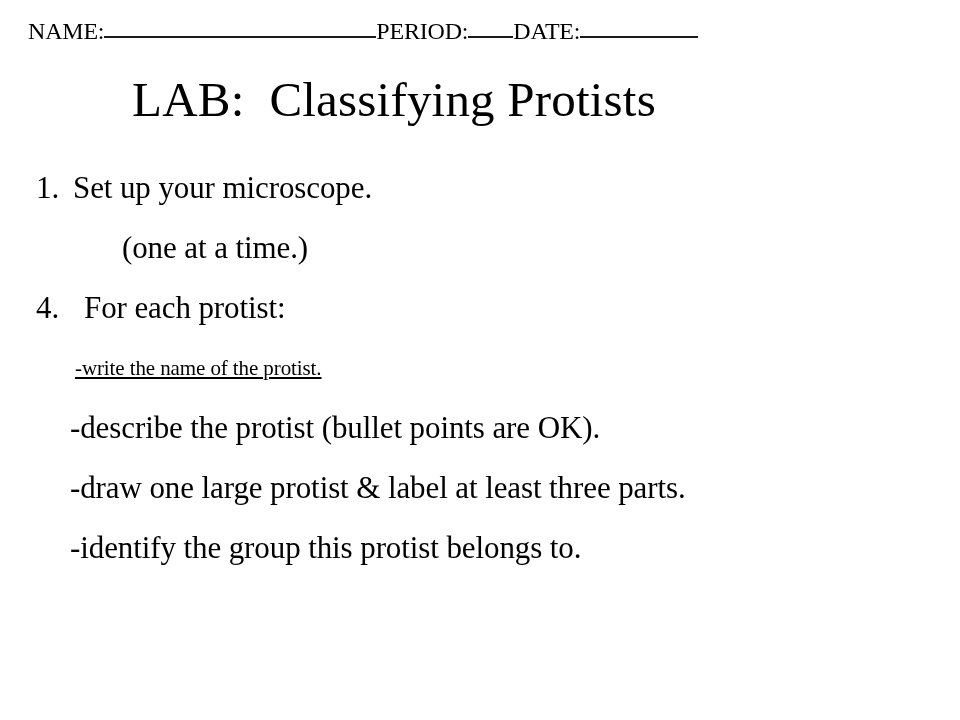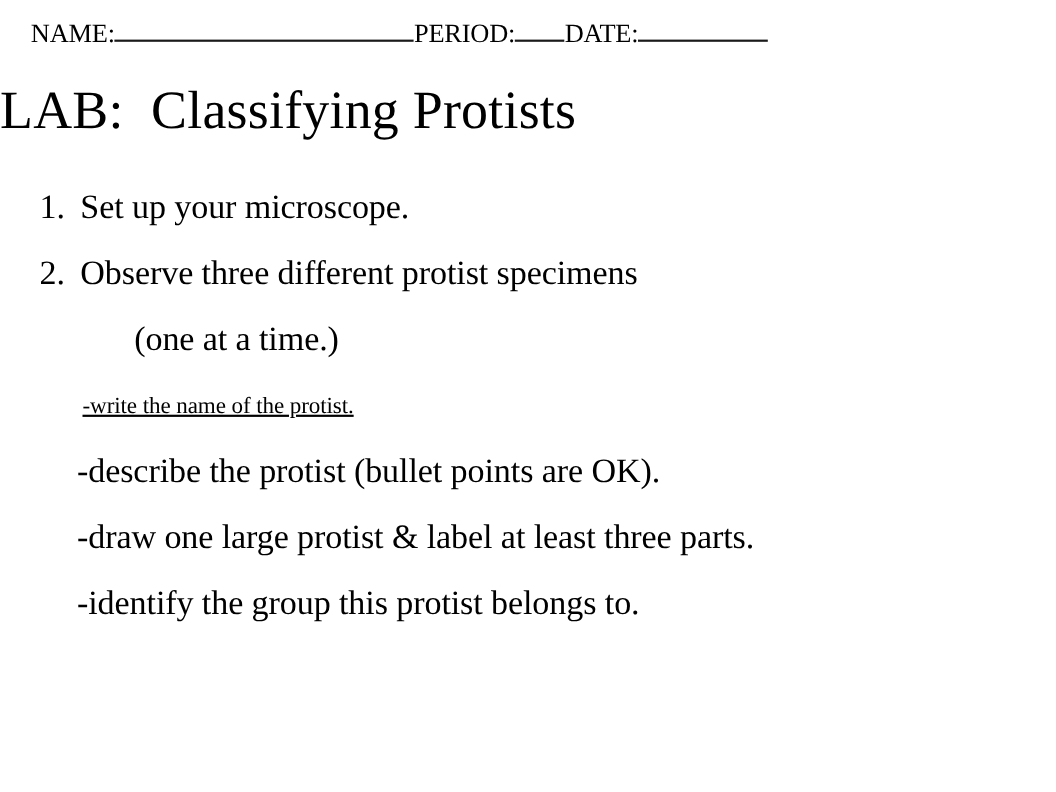--- a/index.html
+++ b/index.html
@@ -50,20 +50,21 @@
   .blank-name   { width: 272px; }
   .blank-period { width: 45px; }
   .blank-date   { width: 118px; }
 
   
   .title {
     position: absolute;
     left: 0;
     top: 72px;
     width: 788px;
+    text-align: center;
     font-size: 49px;
     line-height: 56px;
     letter-spacing: 0.2px;
     white-space: pre;
   }
 
   
   .body-block {
     position: absolute;
     left: 0;
@@ -99,25 +100,25 @@
     <span class="hdr-label">DATE:</span>
     <span class="blank blank-date"></span>
   </div>
 
   <div class="title">LAB:  Classifying Protists</div>
 
   <div class="body-block">
 
     <div class="line num"><span class="numtok">1.</span><span>Set up your microscope.</span></div>
 
-    <div class="line num"><span class="numtok">2.</span><span>Observe three different protist specimens</span></div>
 
     <div class="line indent-sub"><span>(one at a time.)</span></div>
 
 
+    <div class="line num-wide"><span class="numtok-wide">4.</span><span>For each protist:</span></div>
 
     <div class="line dash-first">-write the name of the protist.</div>
 
     <div class="line dash">-describe the protist (bullet points are OK).</div>
 
     <div class="line dash">-draw one large protist &amp; label at least three parts.</div>
 
     <div class="line dash">-identify the group this protist belongs to.</div>
 
   </div>

